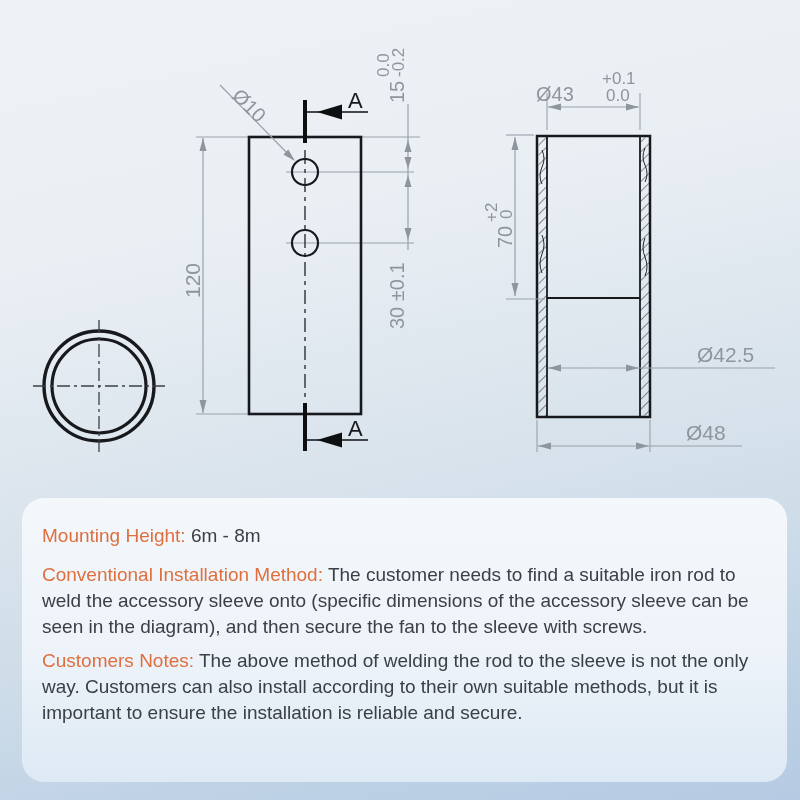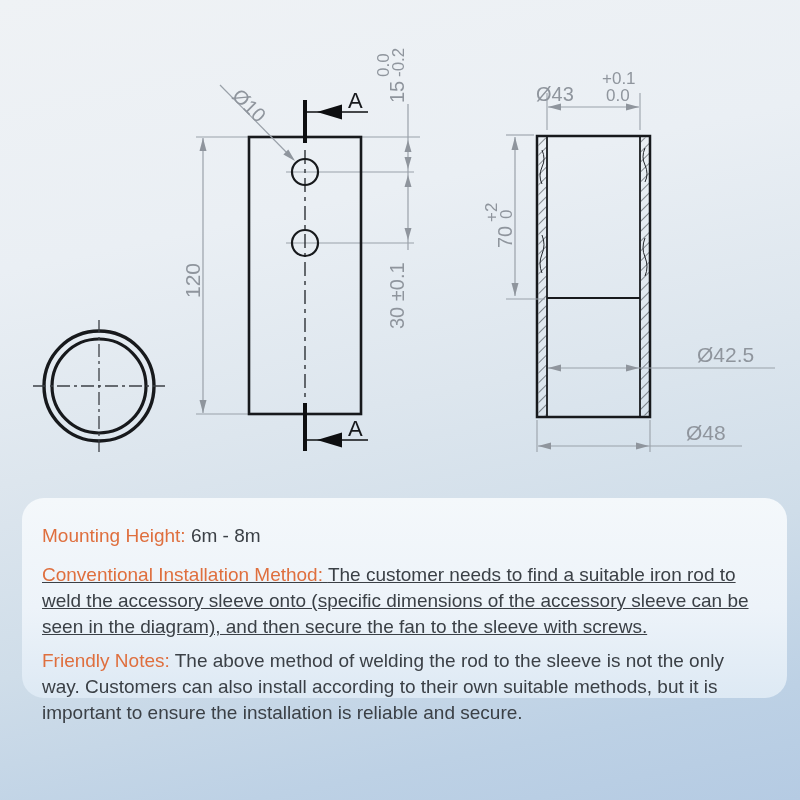--- a/index.html
+++ b/index.html
@@ -4,30 +4,30 @@
 <style>
   html,body{margin:0;padding:0;}
   body{
     width:800px;height:800px;overflow:hidden;
     font-family:"Liberation Sans", sans-serif;
     background:linear-gradient(168deg,#eff2f5 0%,#eaeff4 28%,#dde6ee 50%,#cfdde9 70%,#bdd1e5 88%,#b5cbe3 100%);
   }
   .stage{position:relative;width:800px;height:800px;}
   .drawing-svg{position:absolute;left:0;top:0;}
   .notes-card{
-    position:absolute;left:22px;top:498px;width:765px;height:200px;
+    position:absolute;left:22px;top:498px;width:765px;height:284px;
     box-sizing:border-box;border-radius:22px;
     background:linear-gradient(180deg,#f4f8fb 0%,#edf3f9 55%,#dde9f4 100%);
     padding:25px 24px 10px 20px;
     font-size:19px;line-height:26px;color:#3b4046;
   }
   .notes-card p{margin:0;}
   .p1{margin-bottom:13px !important;}
   .p2{margin-bottom:9px !important;}
-  .p3{margin-bottom:8px !important;text-decoration:underline;}
+  .p3{margin-bottom:8px !important;}
   .note-label{color:#df6f3e;}
   svg text{font-family:"Liberation Sans", sans-serif;}
   .dimtxt{fill:#8f959d;}
   .blktxt{fill:#17191c;}
 </style>
 </head>
 <body>
 
 <div class="stage">
 
@@ -152,15 +152,15 @@
         <polygon points="538,446 551,442.5 551,449.5" fill="#8f959d"></polygon>
         <polygon points="649,446 636,442.5 636,449.5" fill="#8f959d"></polygon>
         <text x="686" y="440" font-size="21" class="dimtxt">Ø48</text>
       </g>
     </g>
   </svg>
 
   <div class="notes-card">
     <p class="p1"><span class="note-label">Mounting Height:</span> <span>6m - 8m</span></p>
     <p class="p3"><span class="note-label">Conventional Installation Method:</span> <span>The customer needs to find a suitable iron rod to weld the accessory sleeve onto (specific dimensions of the accessory sleeve can be seen in the diagram), and then secure the fan to the sleeve with screws.</span></p>
-    <p class="p4"><span class="note-label">Friendly Notes:</span> <span>The above method of welding the rod to the sleeve is not the only way. Customers can also install according to their own suitable methods, but it is important to ensure the installation is reliable and secure.</span></p>
+    <p class="p4"><span class="note-label">Customers Notes:</span> <span>The above method of welding the rod to the sleeve is not the only way. Customers can also install according to their own suitable methods, but it is important to ensure the installation is reliable and secure.</span></p>
   </div>
 </div>
 
 </body></html>

